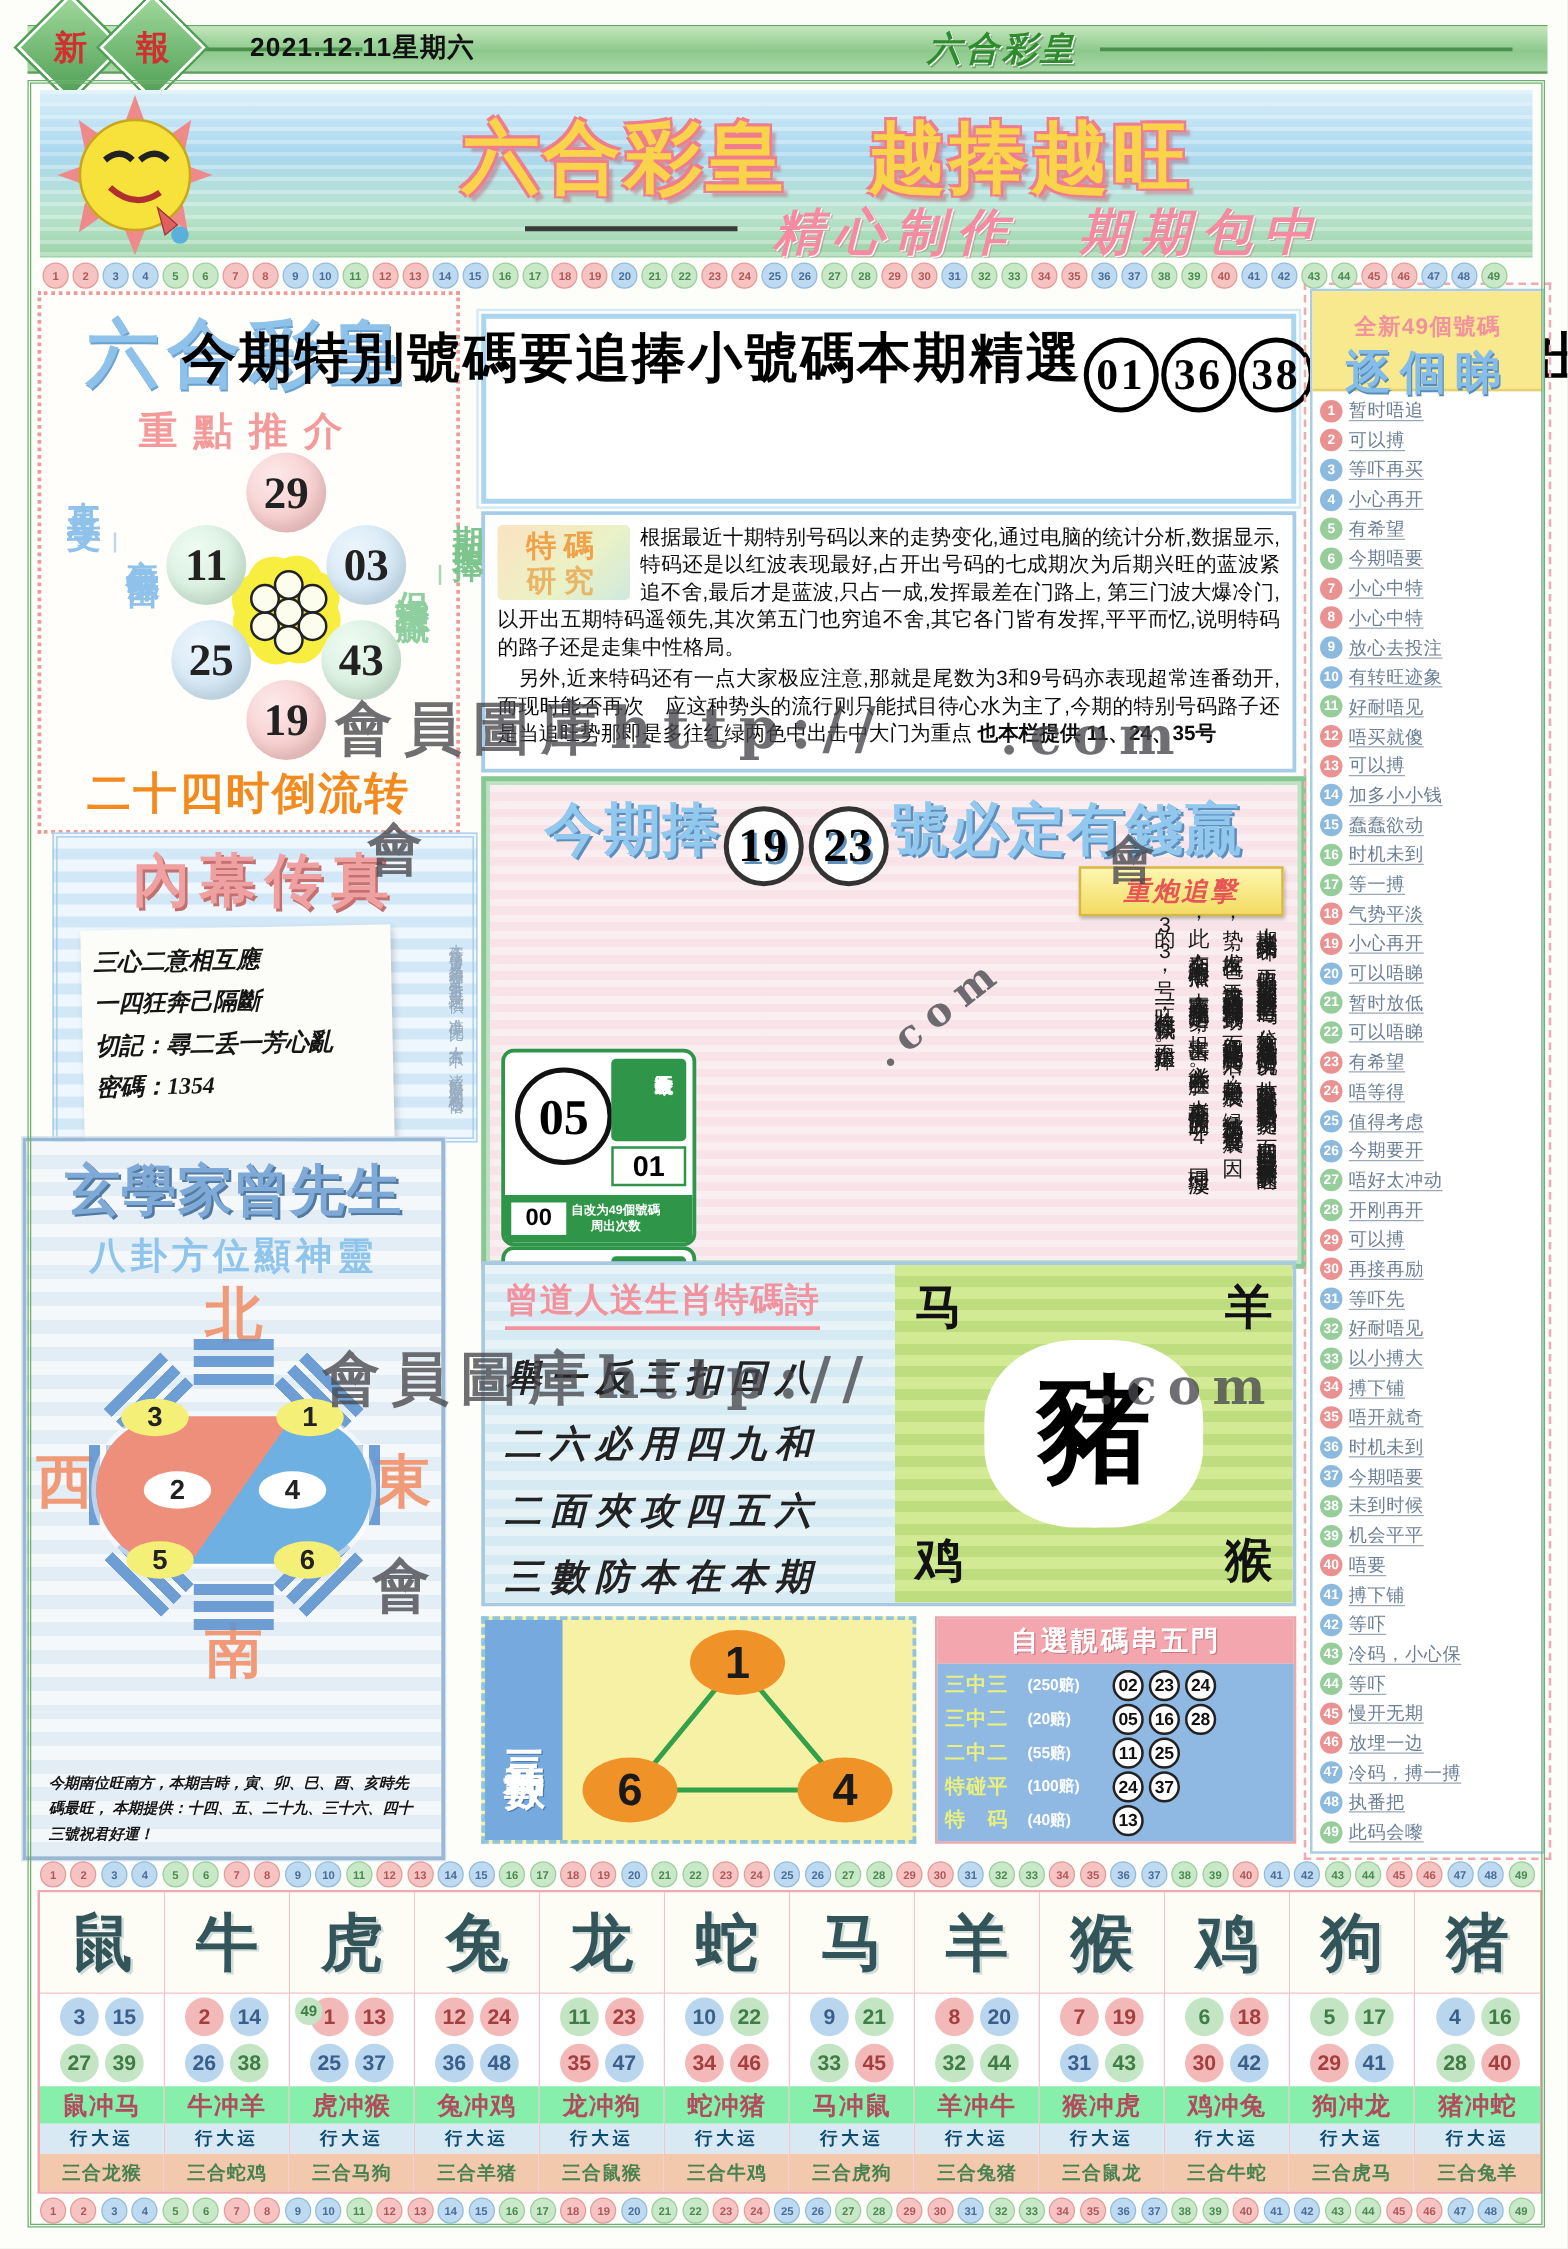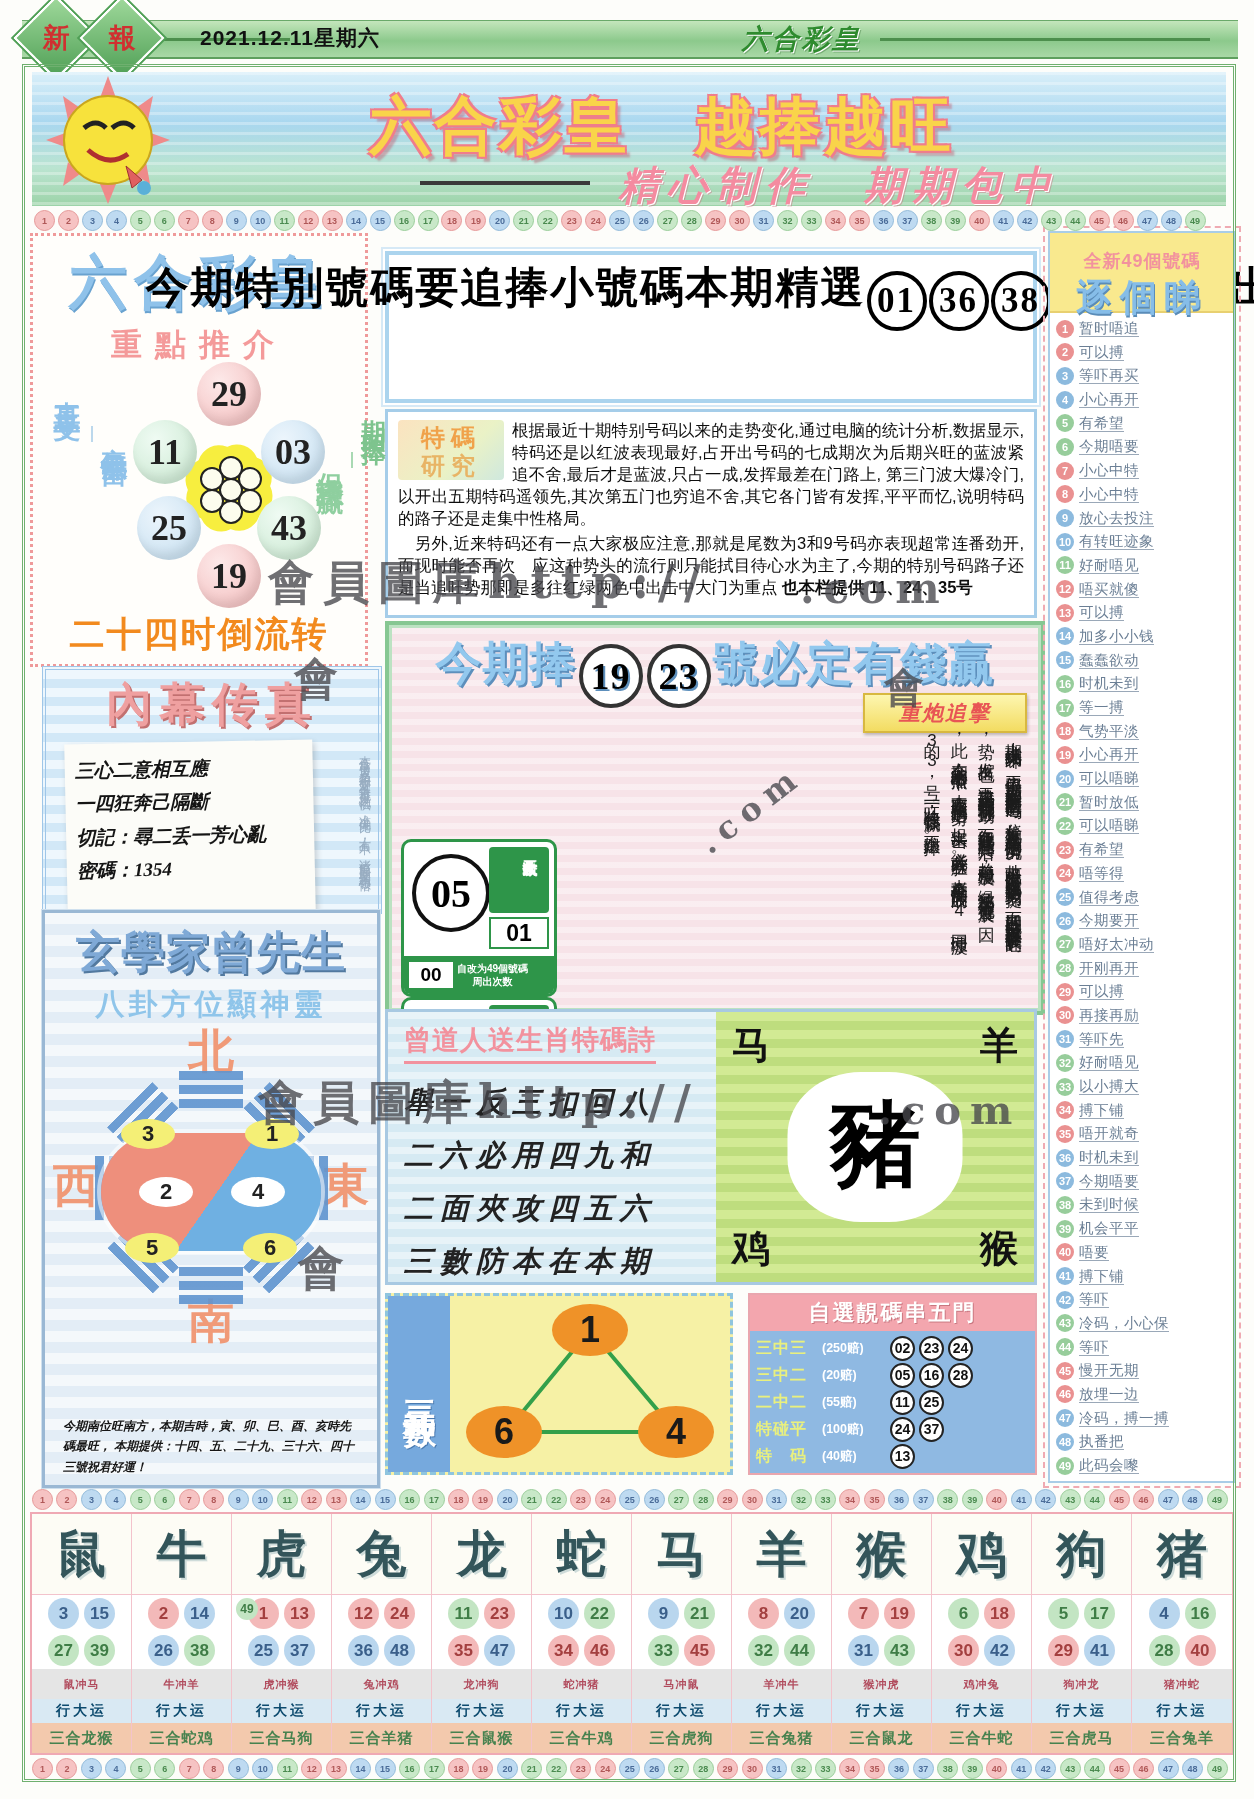--- a/index.html
+++ b/index.html
@@ -60,21 +60,21 @@
   .fd{position:absolute;width:20px;height:20px;background:#fdfdee;border:2px solid #222;border-radius:50%;z-index:2;}
   .p-footer{left:0;bottom:6px;width:100%;text-align:center;font-size:35px;font-weight:900;color:#f28a1e;letter-spacing:2px;white-space:nowrap;}
   .i-box{left:42px;top:666px;width:332px;height:240px;border:4px double #9fc6e8;
     background:repeating-linear-gradient(180deg,#eef7fd 0 9px,#d2e8f7 9px 18px);}
   .i-title{left:0;top:4px;width:100%;text-align:center;font-size:46px;font-weight:900;color:#efa0a0;
     text-shadow:2px 2px 0 #c27070;letter-spacing:7px;white-space:nowrap;}
   .i-note{left:20px;top:72px;width:228px;height:152px;background:#fcfcf8;transform:rotate(-1.2deg);
     box-shadow:2px 3px 6px rgba(0,0,0,.18);padding:10px 10px;font-family:"Liberation Serif",serif;
     font-size:19px;font-weight:700;font-style:italic;color:#151515;line-height:1.75;}
   .i-side{right:4px;top:76px;height:152px;font-size:12px;color:#8fa5bb;opacity:.9;letter-spacing:2px;line-height:1.55;}
-  .x-box{left:42px;top:910px;width:332px;height:572px;border:3px solid #9ab8d4;outline:1px solid #cfe0ee;
+  .x-box{left:18px;top:910px;width:332px;height:572px;border:3px solid #9ab8d4;outline:1px solid #cfe0ee;
     background:repeating-linear-gradient(180deg,#f4f8fb 0 11px,#e3edf6 11px 22px);}
   .x-title{left:0;top:10px;width:100%;text-align:center;font-size:44px;font-weight:900;color:#7fa9d6;
     text-shadow:2px 2px 0 #52799f;letter-spacing:1px;white-space:nowrap;}
   .x-sub{left:0;top:72px;width:100%;text-align:center;font-size:29px;font-weight:800;color:#8fc5ea;letter-spacing:4px;white-space:nowrap;}
   .bagua{left:16px;top:114px;width:300px;height:316px;}
   .dir{position:absolute;font-size:46px;font-weight:900;color:#f09a78;}
   .tg{position:absolute;width:64px;height:38px;background:repeating-linear-gradient(180deg,#5f94cf 0 9px,transparent 9px 14px);opacity:.9;}
   .yy{position:absolute;left:40px;top:106px;width:220px;height:118px;border-radius:60px;
     background:linear-gradient(125deg,#ee8f7c 52%,#6fb0e2 52%);box-shadow:0 0 0 4px rgba(255,255,255,.55);}
   .bn{position:absolute;width:54px;height:30px;border-radius:50%;display:flex;align-items:center;
@@ -183,22 +183,22 @@
     color:#33555a;background:#fdfcf5;text-shadow:2px 2px 0 rgba(120,160,170,.35);border-bottom:1px solid #f3c3cc;}
   .bt-nums{height:37px;display:flex;align-items:center;justify-content:center;gap:5px;}
   .bt-ball{width:31px;height:31px;border-radius:50%;display:flex;align-items:center;justify-content:center;
     font-size:17px;font-weight:800;}
   .bt-nums .c-r,.bt-extra.c-r{background:#f3b9b9;color:#a33f3f;}
   .bt-nums .c-b,.bt-extra.c-b{background:#b9d6ee;color:#3a5f8a;}
   .bt-nums .c-g,.bt-extra.c-g{background:#c3e5c3;color:#3f7d46;}
   .bt-extra{position:absolute;left:4px;top:84px;width:22px;height:22px;font-size:12px;z-index:2;border-radius:50%;
     display:flex;align-items:center;justify-content:center;font-weight:800;}
   .bt-extra:empty{display:none;}
-  .bt-clash{height:30px;background:#e5e5e5;display:flex;align-items:center;justify-content:center;
-    font-size:11px;font-weight:900;color:#b14b5d;letter-spacing:1px;}
+  .bt-clash{height:30px;background:#86efac;display:flex;align-items:center;justify-content:center;
+    font-size:20px;font-weight:900;color:#b14b5d;letter-spacing:1px;}
   .bt-luck{height:24px;background:#d9e9f3;display:flex;align-items:center;justify-content:center;
     font-size:14px;font-weight:700;color:#0c4a6e;letter-spacing:3px;}
   .bt-trine{height:30px;background:#f3c9ad;display:flex;align-items:center;justify-content:center;
     font-size:15px;font-weight:900;color:#47824f;letter-spacing:1px;}
   
   .wm{position:absolute;font-family:"DejaVu Serif",serif;color:rgba(70,70,75,.78);font-weight:700;
     letter-spacing:9px;z-index:50;pointer-events:none;white-space:nowrap;}
   .sun-svg{position:absolute;left:38px;top:76px;}
 </style>
 </head>

